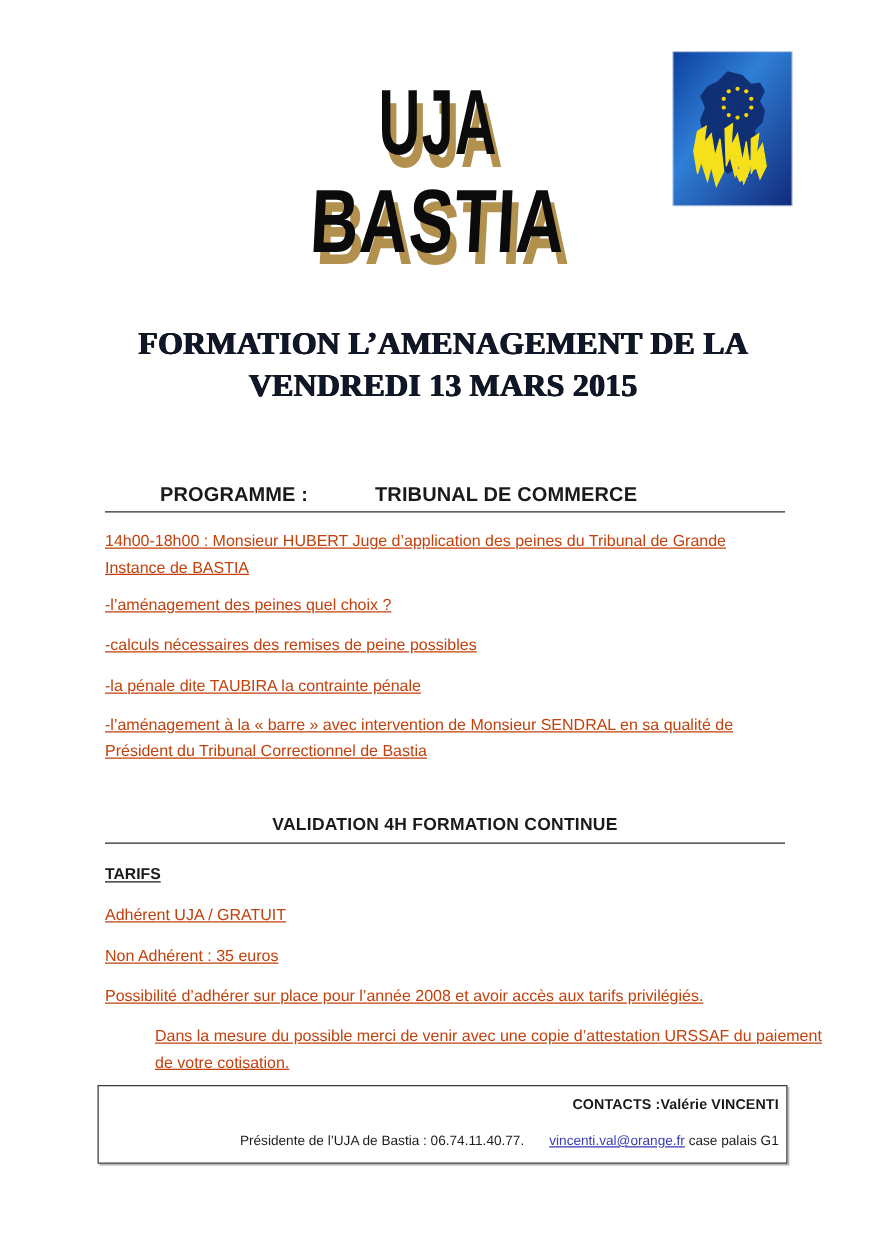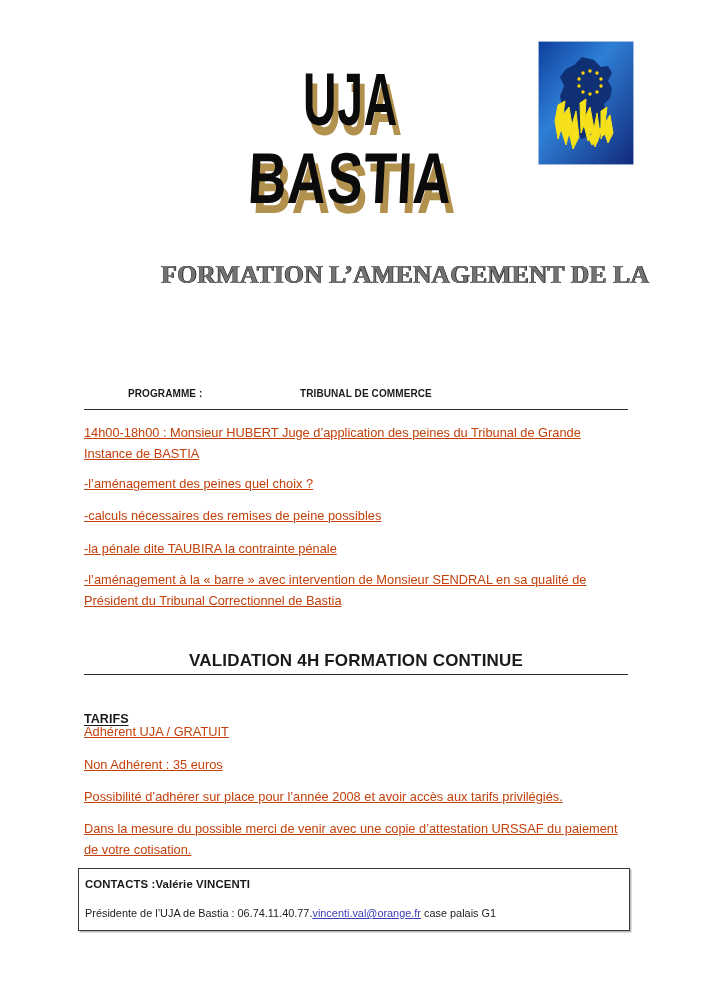--- a/index.html
+++ b/index.html
@@ -54,96 +54,97 @@
     transform: scaleX(0.92) scaleY(1.24) skewX(-4deg);
     text-shadow: 6px 8px 0 #b2914f;
   }
 
   
   #main-heading {
     position: absolute;
     left: 60px;
     top: 258px;
     width: 589px;
-    text-align: right;
+    text-align: center;
     font-family: "Liberation Serif", serif;
     font-weight: bold;
     font-size: 25.5px;
     line-height: 1.32;
     letter-spacing: 0.2px;
-    color: #737373;
+    color: #0f172a;
     text-shadow: 0.6px 0 0 #0d0d0d, -0.4px 0 0 #0d0d0d;
   }
   #main-heading .hl { display: block; }
 
   
   .col {
     position: absolute;
     left: 84px;
     width: 544px;
   }
   .rule {
     border: 0;
     border-top: 1.6px solid #2b2b2b;
     margin: 0;
     width: 544px;
   }
   .row-head {
     display: flex;
-    font-size: 10px;
+    font-size: 16px;
     font-weight: bold;
     letter-spacing: 0.1px;
     padding-left: 44px;
   }
   .row-head .lbl-prog { width: 172px; flex: none; }
   .para {
     font-size: 12.8px;
     line-height: 1.62;
     color: #c2410c;
     text-decoration: underline;
   }
   .centered-bold {
     text-align: center;
-    font-size: 17px;
+    font-size: 14px;
     font-weight: bold;
     letter-spacing: 0.2px;
   }
   .uline-bold {
     font-size: 12.6px;
     font-weight: bold;
     text-decoration: underline;
     text-underline-offset: 2px;
   }
 
   
   #contacts-box {
     position: absolute;
     left: 78px;
     top: 868px;
     width: 552px;
     border: 1.4px solid #3a3a3a;
     box-shadow: 1.5px 1.5px 0 #b9b9b9;
     padding: 9px 6px 11px 6px;
     box-sizing: border-box;
-    text-align: left;
+    text-align: right;
     background: #fff;
   }
   #contacts-box .c-title {
     font-size: 11.4px;
     font-weight: bold;
     letter-spacing: 0.1px;
   }
   #contacts-box .c-line {
     margin-top: 17px;
     font-size: 10.9px;
     color: #1c1c1c;
   }
   .maillink {
     color: #3b3bb5;
     text-decoration: underline;
+    margin-left: 20px;
   }
 </style>
 </head>
 <body>
 
 <div id="fnuja-logo">
   <svg viewBox="0 0 96 124" xmlns="http://www.w3.org/2000/svg">
     <defs>
       <linearGradient id="bgGrad" x1="0" y1="0" x2="1" y2="1">
         <stop offset="0%" stop-color="#0d3f9e"></stop>
@@ -180,20 +181,21 @@
   </svg>
 </div>
 
 <div class="wordmark-block">
   <span class="wordmark wordmark-uja">UJA</span>
   <span class="wordmark wordmark-bastia">BASTIA</span>
 </div>
 
 <div id="main-heading">
   <span class="hl">FORMATION L’AMENAGEMENT DE LA</span>
+  <span class="hl">VENDREDI 13 MARS 2015</span>
 </div>
 
 <div class="col" style="top:388px;">
   <div class="row-head">
     <span class="lbl-prog">PROGRAMME :</span>
     <span>TRIBUNAL DE COMMERCE</span>
   </div>
 </div>
 <div class="col" style="top:409px;">
   <hr class="rule">
@@ -204,26 +206,26 @@
 <div class="col para" style="top:474px;">-l’aménagement des peines quel choix ?</div>
 <div class="col para" style="top:506px;">-calculs nécessaires des remises de peine possibles</div>
 <div class="col para" style="top:539px;">-la pénale dite TAUBIRA la contrainte pénale</div>
 <div class="col para" style="top:570px;">-l’aménagement à la « barre » avec intervention de Monsieur SENDRAL en sa qualité de Président du Tribunal Correctionnel de Bastia</div>
 
 <div class="col centered-bold" style="top:651px;">VALIDATION 4H FORMATION CONTINUE</div>
 <div class="col" style="top:674px;">
   <hr class="rule">
 </div>
 
-<div class="col" style="top:709px;">
+<div class="col" style="top:690px;">
   <span class="uline-bold">TARIFS</span>
 </div>
 <div class="col para" style="top:722px;">Adhérent UJA / GRATUIT</div>
 <div class="col para" style="top:755px;">Non Adhérent : 35 euros</div>
 <div class="col para" style="top:787px;">Possibilité d’adhérer sur place pour l’année 2008 et avoir accès aux tarifs privilégiés.</div>
-<div class="col para" style="top:819px;">Dans la mesure du possible merci de venir avec une copie d’attestation URSSAF du paiement de votre cotisation.</div>
+<div class="col para" style="top:819px;margin-left:40px;">Dans la mesure du possible merci de venir avec une copie d’attestation URSSAF du paiement de votre cotisation.</div>
 
 <div id="contacts-box">
   <div class="c-title">CONTACTS :Valérie VINCENTI</div>
   <div class="c-line">
     <span>Présidente de l’UJA de Bastia : 06.74.11.40.77.</span><a class="maillink" href="#">vincenti.val@orange.fr</a><span> case palais G1</span>
   </div>
 </div>
 
 </body></html>

